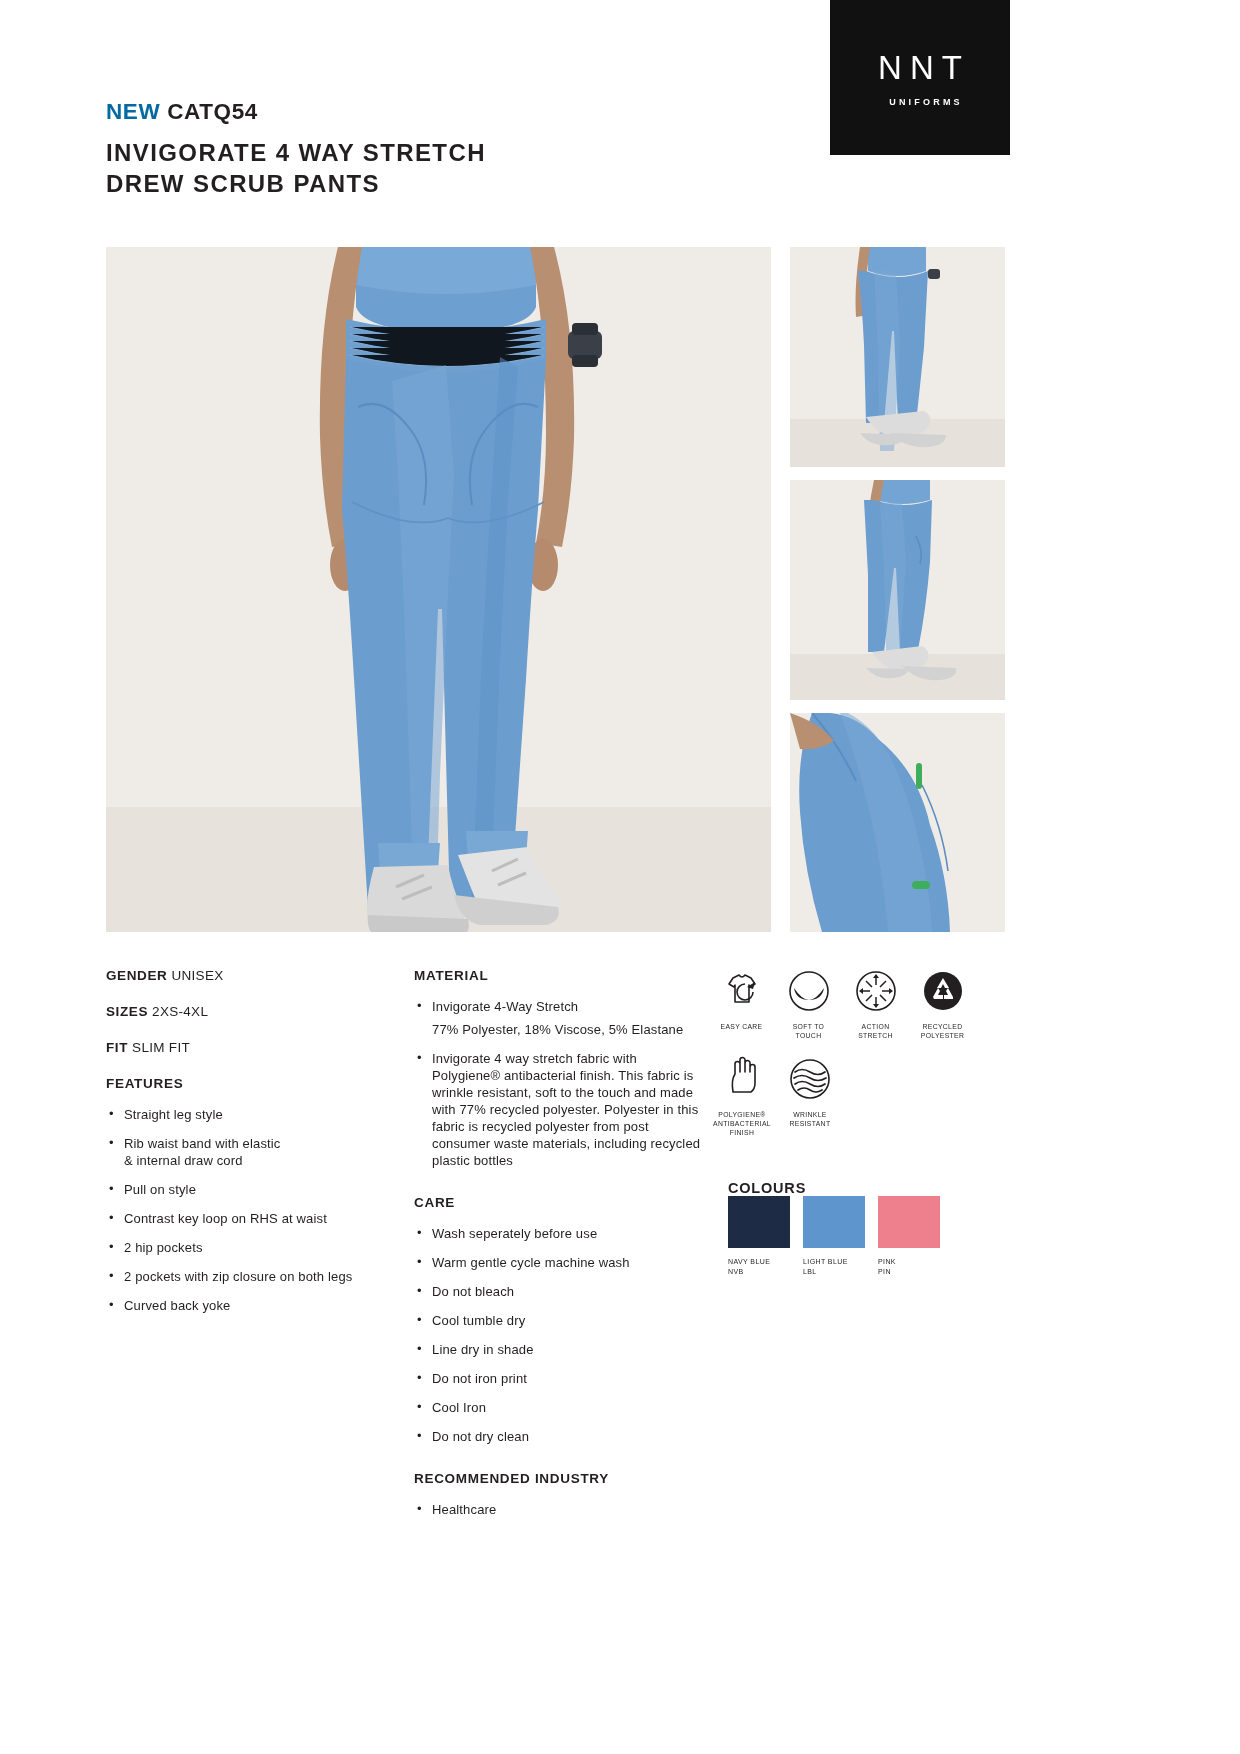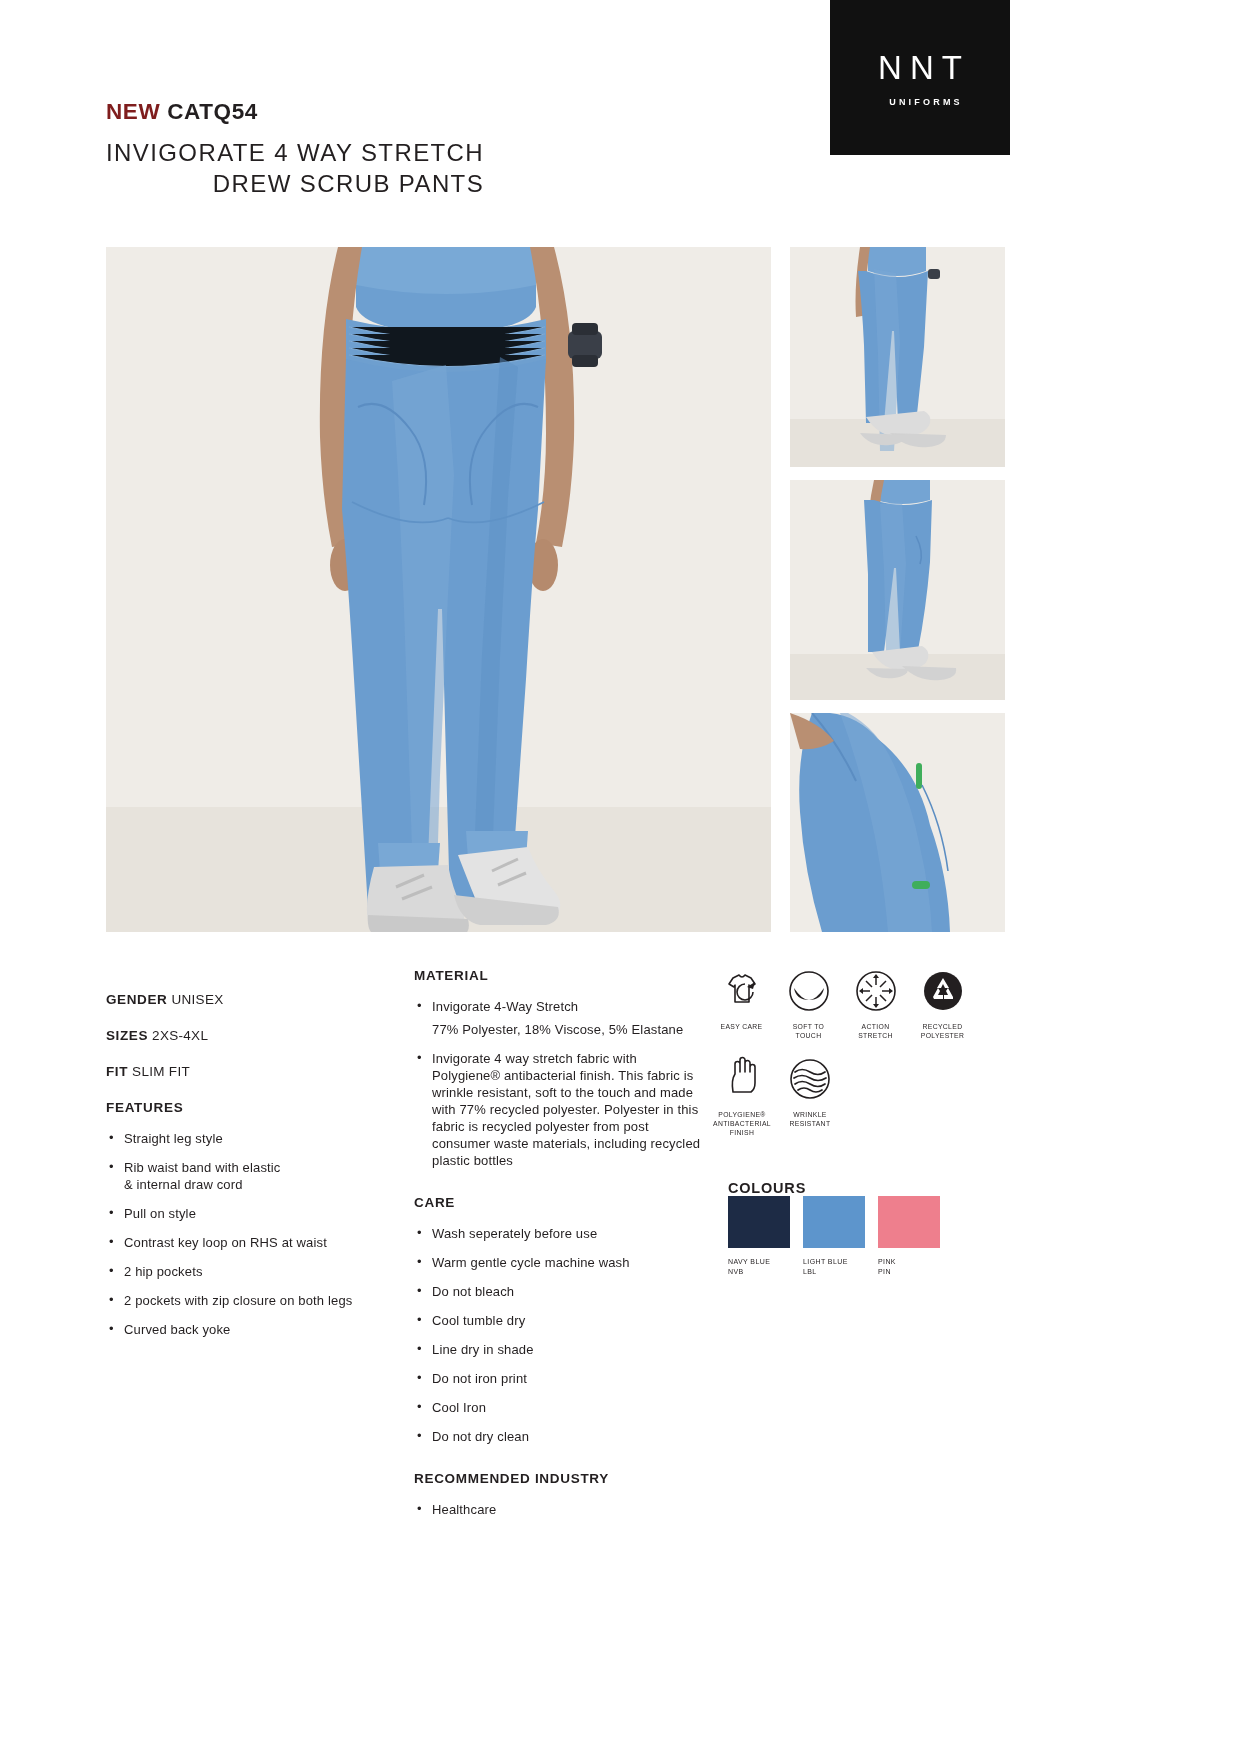--- a/index.html
+++ b/index.html
@@ -48,30 +48,29 @@
   .title-block {
     position: absolute;
     left: 106px; top: 98px;
   }
   .title-line1 {
     font-size: 22.5px;
     font-weight: 700;
     letter-spacing: 0.6px;
     line-height: 28px;
   }
-  .title-line1 .new { color: #7f1d1d; }
+  .title-line1 .new { color: #0369a1; }
   .title-line1 .code { color: #231f20; }
   .title-line2 {
     font-size: 24px;
-    font-weight: 400;
+    font-weight: 700;
     letter-spacing: 1.4px;
     line-height: 31px;
     margin-top: 11px;
     color: #231f20;
-    text-align: right;
   }
 
   
   .hero {
     position: absolute;
     left: 106px; top: 247px;
     width: 665px; height: 685px;
     background: #efece7;
     overflow: hidden;
   }
@@ -82,21 +81,21 @@
     background: #efece7;
     overflow: hidden;
   }
   .thumb.t1 { top: 247px; }
   .thumb.t2 { top: 480px; }
   .thumb.t3 { top: 713px; height: 219px; }
 
   
   .col-left {
     position: absolute;
-    left: 106px; top: 992px;
+    left: 106px; top: 968px;
     width: 290px;
   }
   .col-mid {
     position: absolute;
     left: 414px; top: 968px;
     width: 290px;
   }
 
   .kv { font-size: 13.5px; margin-bottom: 21px; letter-spacing: .3px; }
   .kv b { font-weight: 700; letter-spacing: .6px; }

